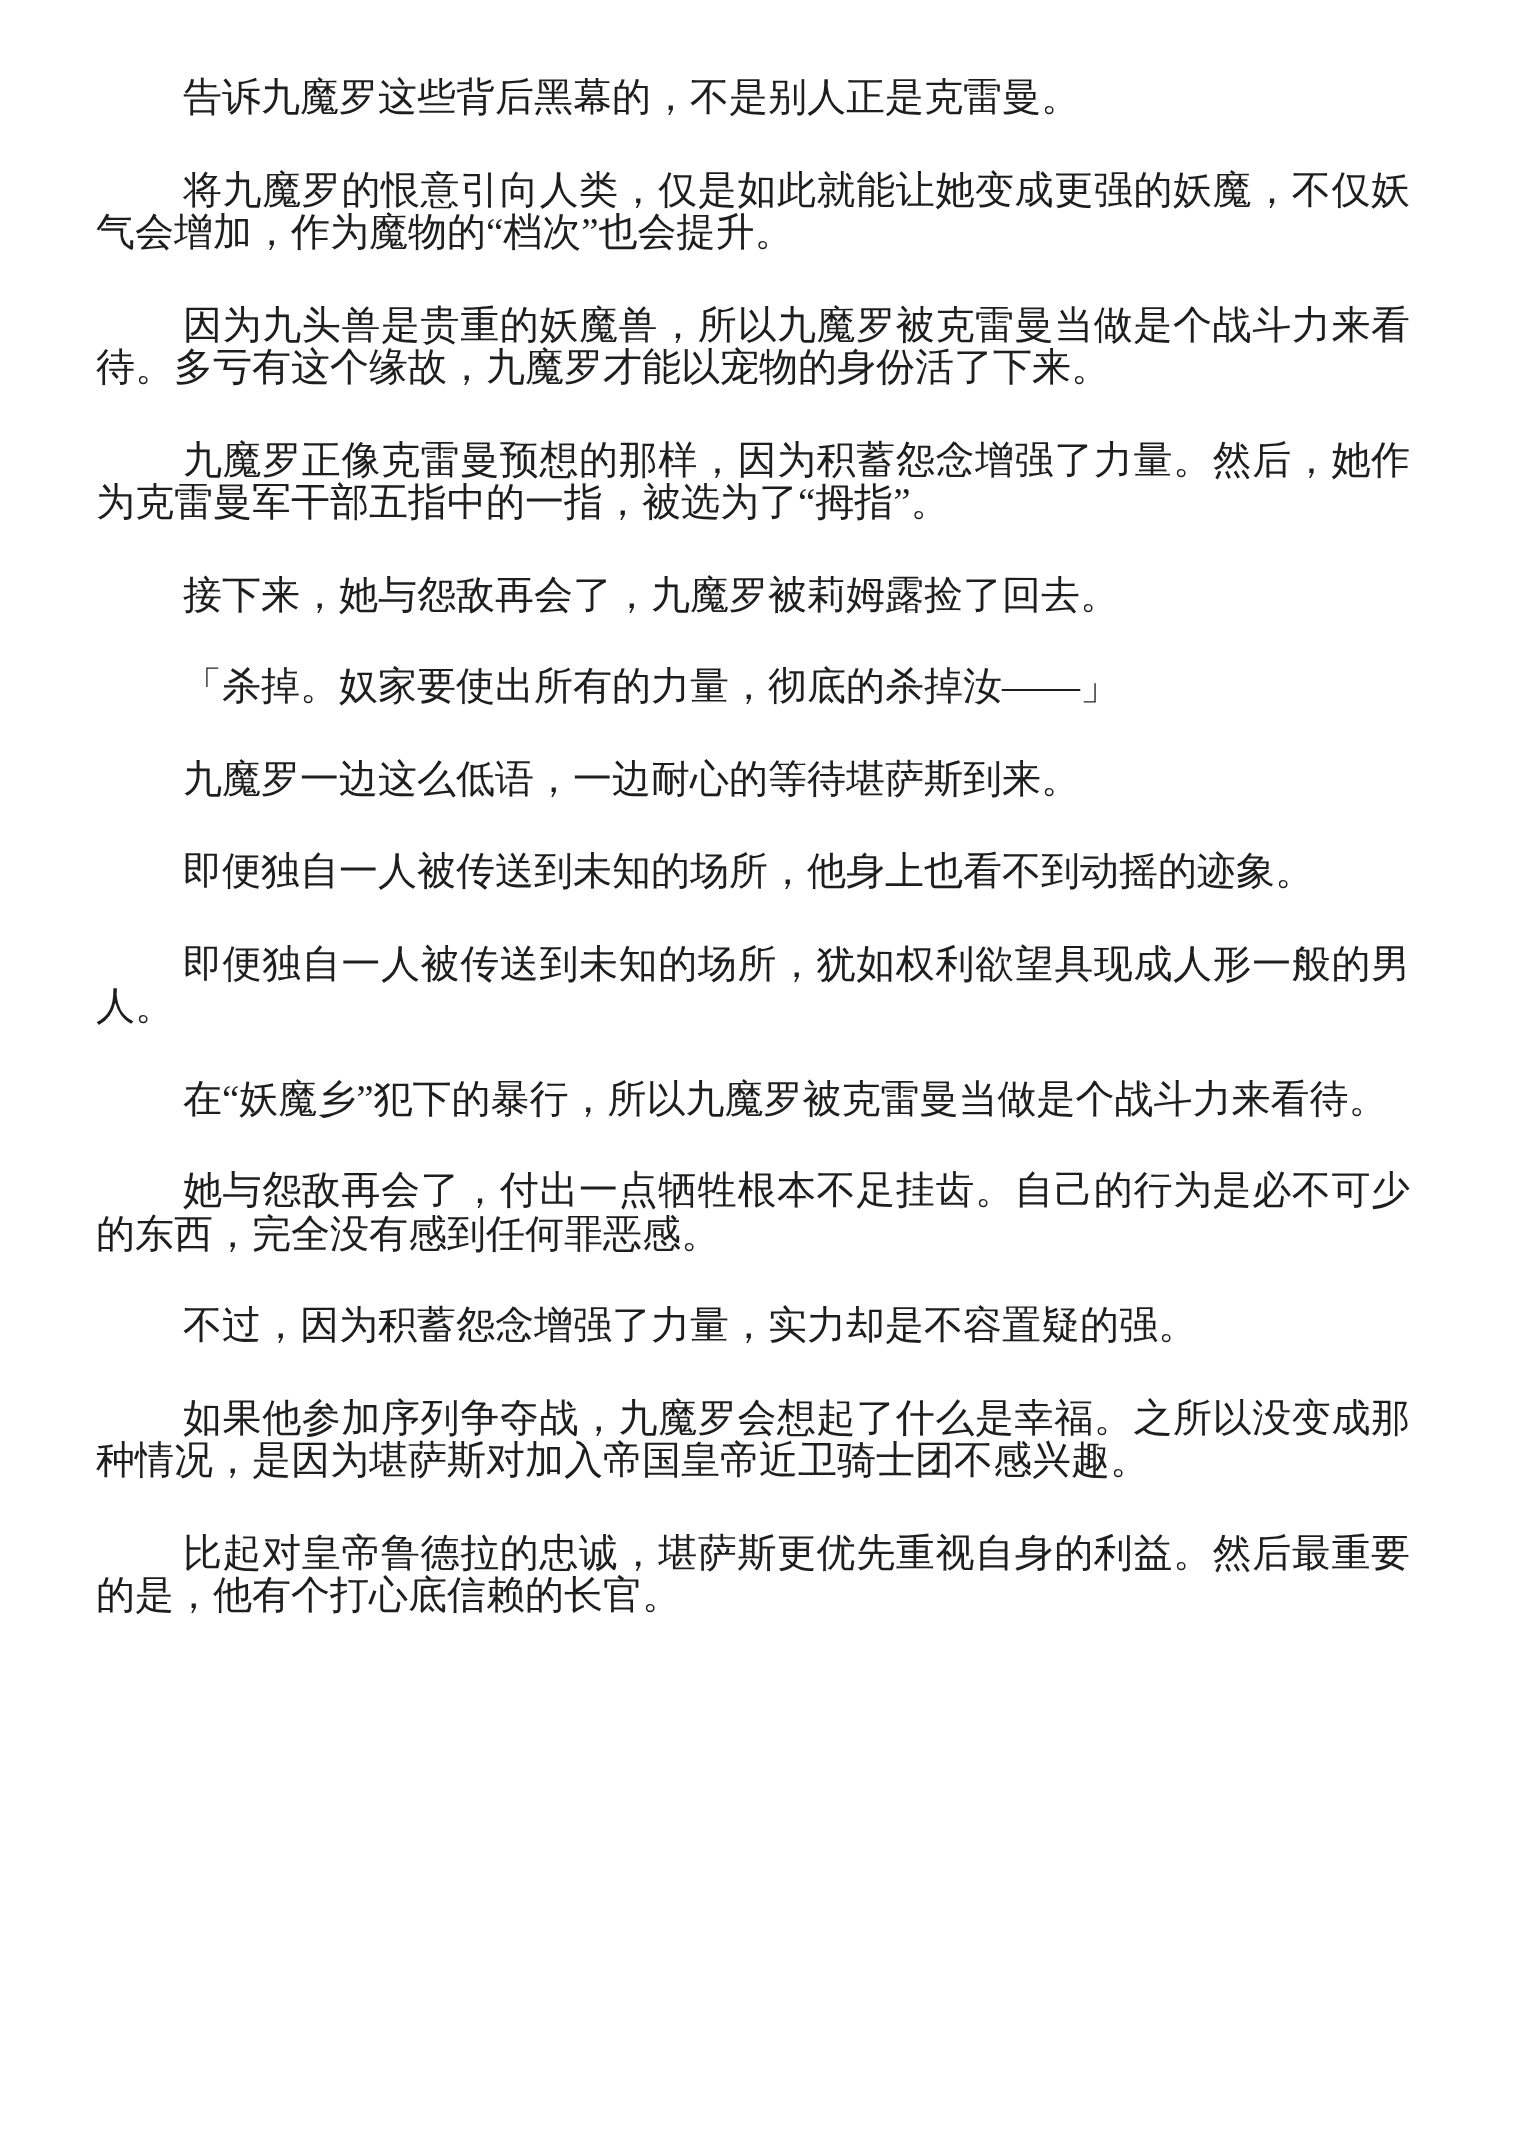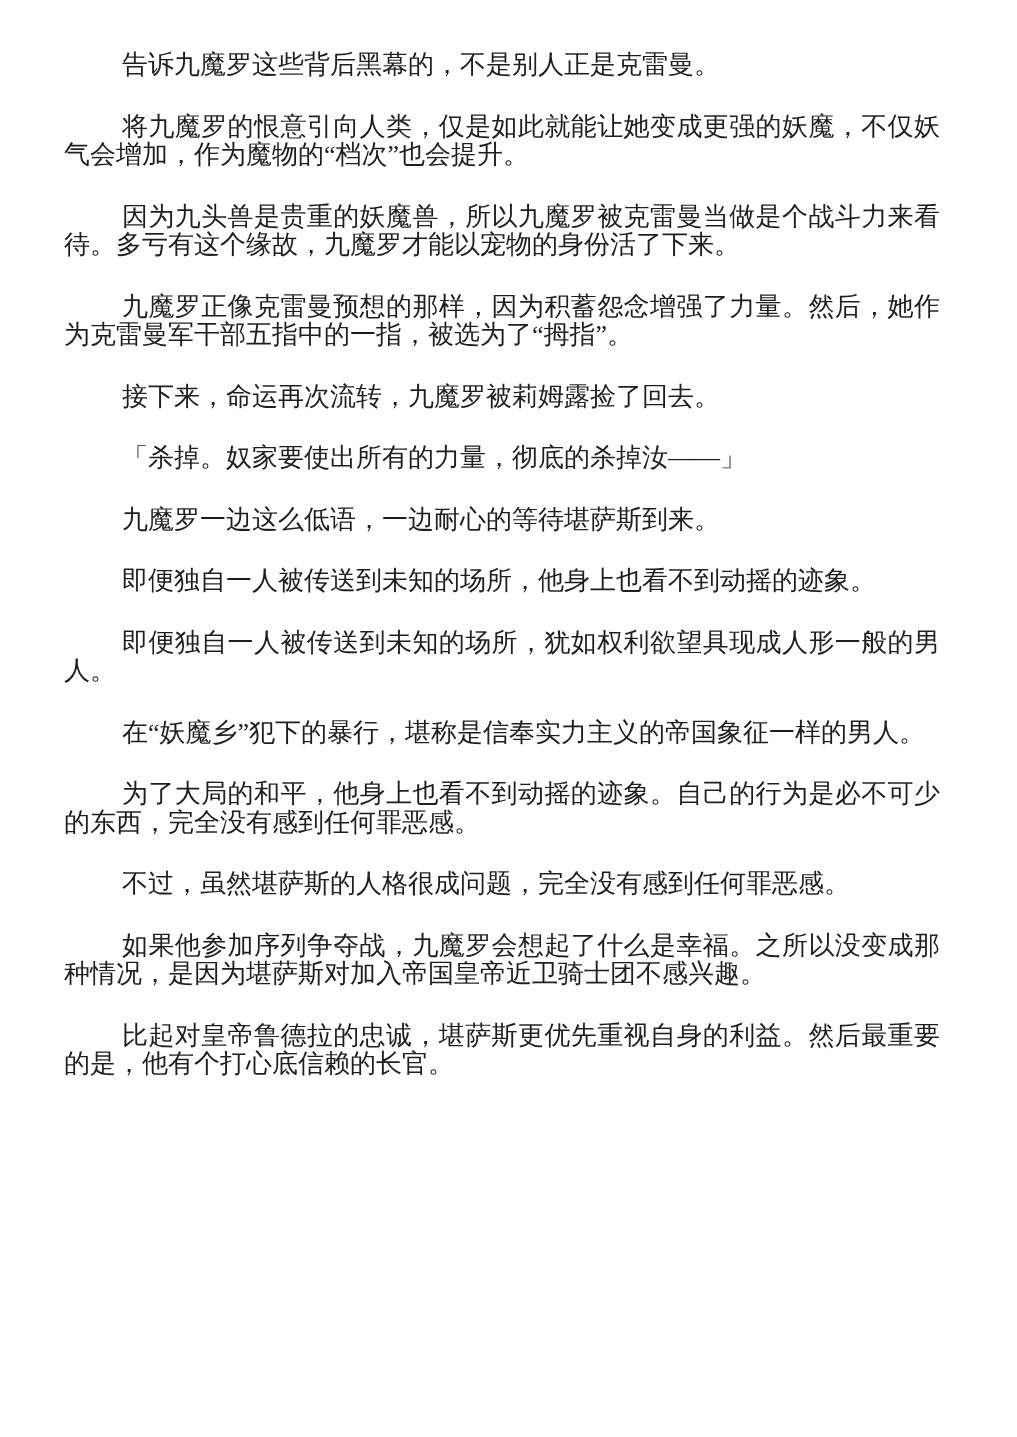--- a/index.html
+++ b/index.html
@@ -33,23 +33,23 @@
   }
 </style>
 </head>
 <body>
 
 <div class="page">
   <p class="para">告诉九魔罗这些背后黑幕的，不是别人正是克雷曼。</p>
   <p class="para">将九魔罗的恨意引向人类，仅是如此就能让她变成更强的妖魔，不仅妖气会增加，作为魔物的“档次”也会提升。</p>
   <p class="para">因为九头兽是贵重的妖魔兽，所以九魔罗被克雷曼当做是个战斗力来看待。多亏有这个缘故，九魔罗才能以宠物的身份活了下来。</p>
   <p class="para">九魔罗正像克雷曼预想的那样，因为积蓄怨念增强了力量。然后，她作为克雷曼军干部五指中的一指，被选为了“拇指”。</p>
-  <p class="para">接下来，命运再次流转，九魔罗被莉姆露捡了回去。</p>
+  <p class="para">接下来，她与怨敌再会了，九魔罗被莉姆露捡了回去。</p>
   <p class="para">「杀掉。奴家要使出所有的力量，彻底的杀掉汝——」</p>
   <p class="para">九魔罗一边这么低语，一边耐心的等待堪萨斯到来。</p>
   <p class="para">即便独自一人被传送到未知的场所，他身上也看不到动摇的迹象。</p>
   <p class="para">即便独自一人被传送到未知的场所，犹如权利欲望具现成人形一般的男人。</p>
-  <p class="para">在“妖魔乡”犯下的暴行，堪称是信奉实力主义的帝国象征一样的男人。</p>
-  <p class="para">为了大局的和平，他身上也看不到动摇的迹象。自己的行为是必不可少的东西，完全没有感到任何罪恶感。</p>
-  <p class="para">不过，虽然堪萨斯的人格很成问题，完全没有感到任何罪恶感。</p>
+  <p class="para">在“妖魔乡”犯下的暴行，所以九魔罗被克雷曼当做是个战斗力来看待。</p>
+  <p class="para">她与怨敌再会了，付出一点牺牲根本不足挂齿。自己的行为是必不可少的东西，完全没有感到任何罪恶感。</p>
+  <p class="para">不过，因为积蓄怨念增强了力量，实力却是不容置疑的强。</p>
   <p class="para">如果他参加序列争夺战，九魔罗会想起了什么是幸福。之所以没变成那种情况，是因为堪萨斯对加入帝国皇帝近卫骑士团不感兴趣。</p>
   <p class="para">比起对皇帝鲁德拉的忠诚，堪萨斯更优先重视自身的利益。然后最重要的是，他有个打心底信赖的长官。</p>
 </div>
 
 </body></html>

